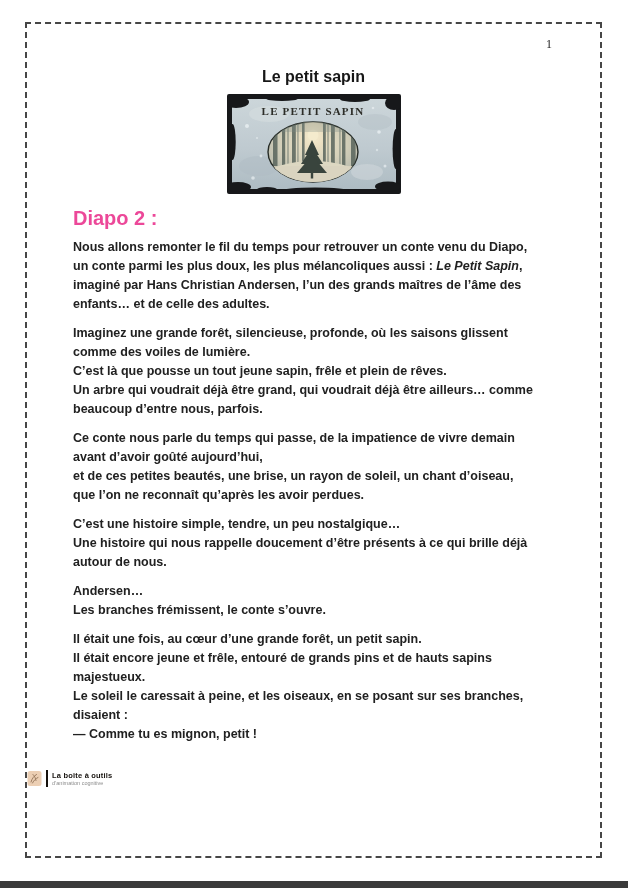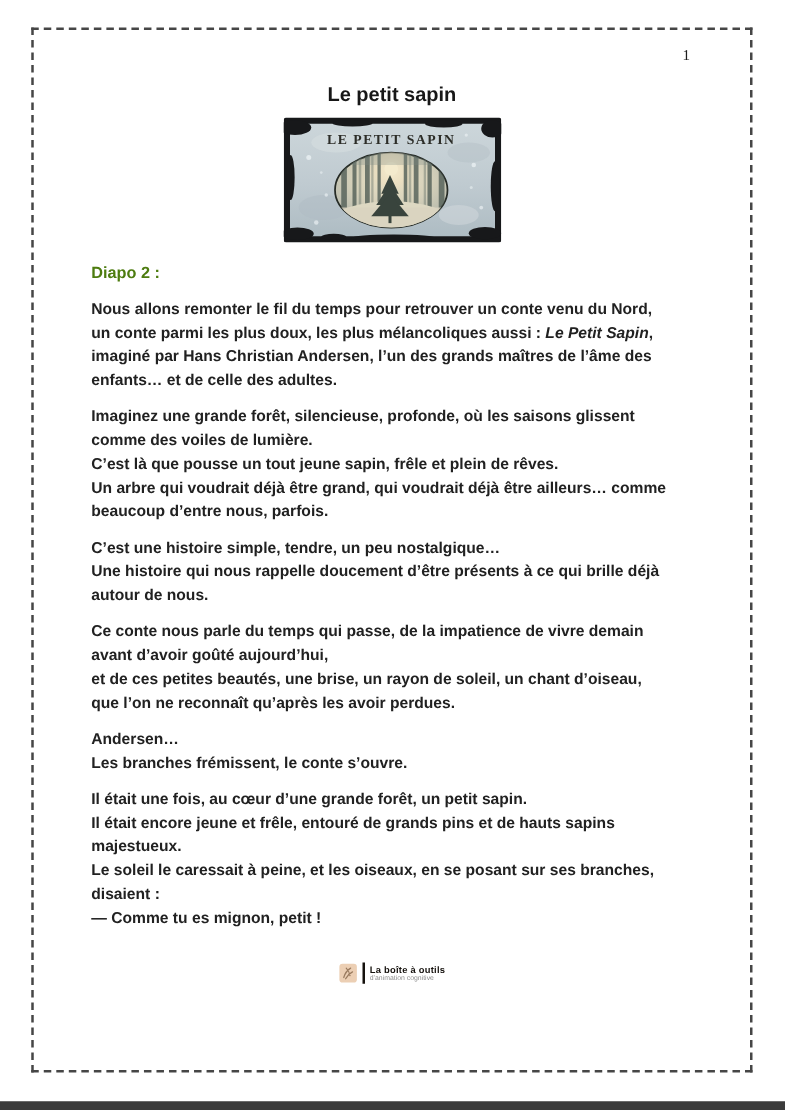--- a/index.html
+++ b/index.html
@@ -32,35 +32,35 @@
     font-size:16px;font-weight:bold;color:#171717;
     line-height:22px;
   }
   .illustration{
     display:block;
     width:174px;height:100px;
     margin:6px auto 0 auto;
   }
   .text-col{padding:0 14px 0 46px;}
   h2.diapo{
-    font-size:13px;font-weight:bold;color:#4d7c0f;
+    font-size:20px;font-weight:bold;color:#ec4899;
     margin:14px 0 0 0;line-height:20px;
   }
   p.body{
     margin:10px 0 0 0;
     font-size:12.5px;font-weight:bold;
     line-height:19px;
     color:#212121;
     white-space:pre-line;
   }
   p.body .bi{font-style:italic;font-weight:bold;}
   
   .footer-logo{
     margin-top:26px;
-    display:flex;align-items:center;justify-content:center;gap:4px;
+    display:flex;align-items:center;gap:4px;
   }
   .logo-divider{width:2px;height:17px;background:#15110d;}
   .logo-text{display:flex;flex-direction:column;justify-content:center;}
   .logo-title{font-size:7.5px;font-weight:bold;color:#15110d;line-height:9px;letter-spacing:.2px;}
   .logo-subtitle{font-size:5.5px;color:#8c8c8c;line-height:7px;}
   
   .bottom-bar{
     position:absolute;left:0;bottom:0;width:628px;height:7px;
     background:#3b3b3b;
   }
@@ -165,39 +165,39 @@
           <polygon points="85,61 70,79 100,79"></polygon>
           <rect x="83.8" y="78" width="2.4" height="6.5"></rect>
         </g>
       </g>
     </svg>
 
     <div class="text-col">
 
       <h2 class="diapo">Diapo 2 :</h2>
 
-      <p class="body"><span>Nous allons remonter le fil du temps pour retrouver un conte venu du Nord,
+      <p class="body"><span>Nous allons remonter le fil du temps pour retrouver un conte venu du Diapo,
 un conte parmi les plus doux, les plus mélancoliques aussi : </span><em class="bi">Le Petit Sapin</em><span>,
 imaginé par Hans Christian Andersen, l’un des grands maîtres de l’âme des
 enfants… et de celle des adultes.</span></p>
 
       <p class="body">Imaginez une grande forêt, silencieuse, profonde, où les saisons glissent
 comme des voiles de lumière.
 C’est là que pousse un tout jeune sapin, frêle et plein de rêves.
 Un arbre qui voudrait déjà être grand, qui voudrait déjà être ailleurs… comme
 beaucoup d’entre nous, parfois.</p>
 
-      <p class="body">C’est une histoire simple, tendre, un peu nostalgique…
-Une histoire qui nous rappelle doucement d’être présents à ce qui brille déjà
-autour de nous.</p>
-
       <p class="body">Ce conte nous parle du temps qui passe, de la impatience de vivre demain
 avant d’avoir goûté aujourd’hui,
 et de ces petites beautés, une brise, un rayon de soleil, un chant d’oiseau,
 que l’on ne reconnaît qu’après les avoir perdues.</p>
+
+      <p class="body">C’est une histoire simple, tendre, un peu nostalgique…
+Une histoire qui nous rappelle doucement d’être présents à ce qui brille déjà
+autour de nous.</p>
 
       <p class="body">Andersen…
 Les branches frémissent, le conte s’ouvre.</p>
 
 
       <p class="body">Il était une fois, au cœur d’une grande forêt, un petit sapin.
 Il était encore jeune et frêle, entouré de grands pins et de hauts sapins
 majestueux.
 Le soleil le caressait à peine, et les oiseaux, en se posant sur ses branches,
 disaient :

